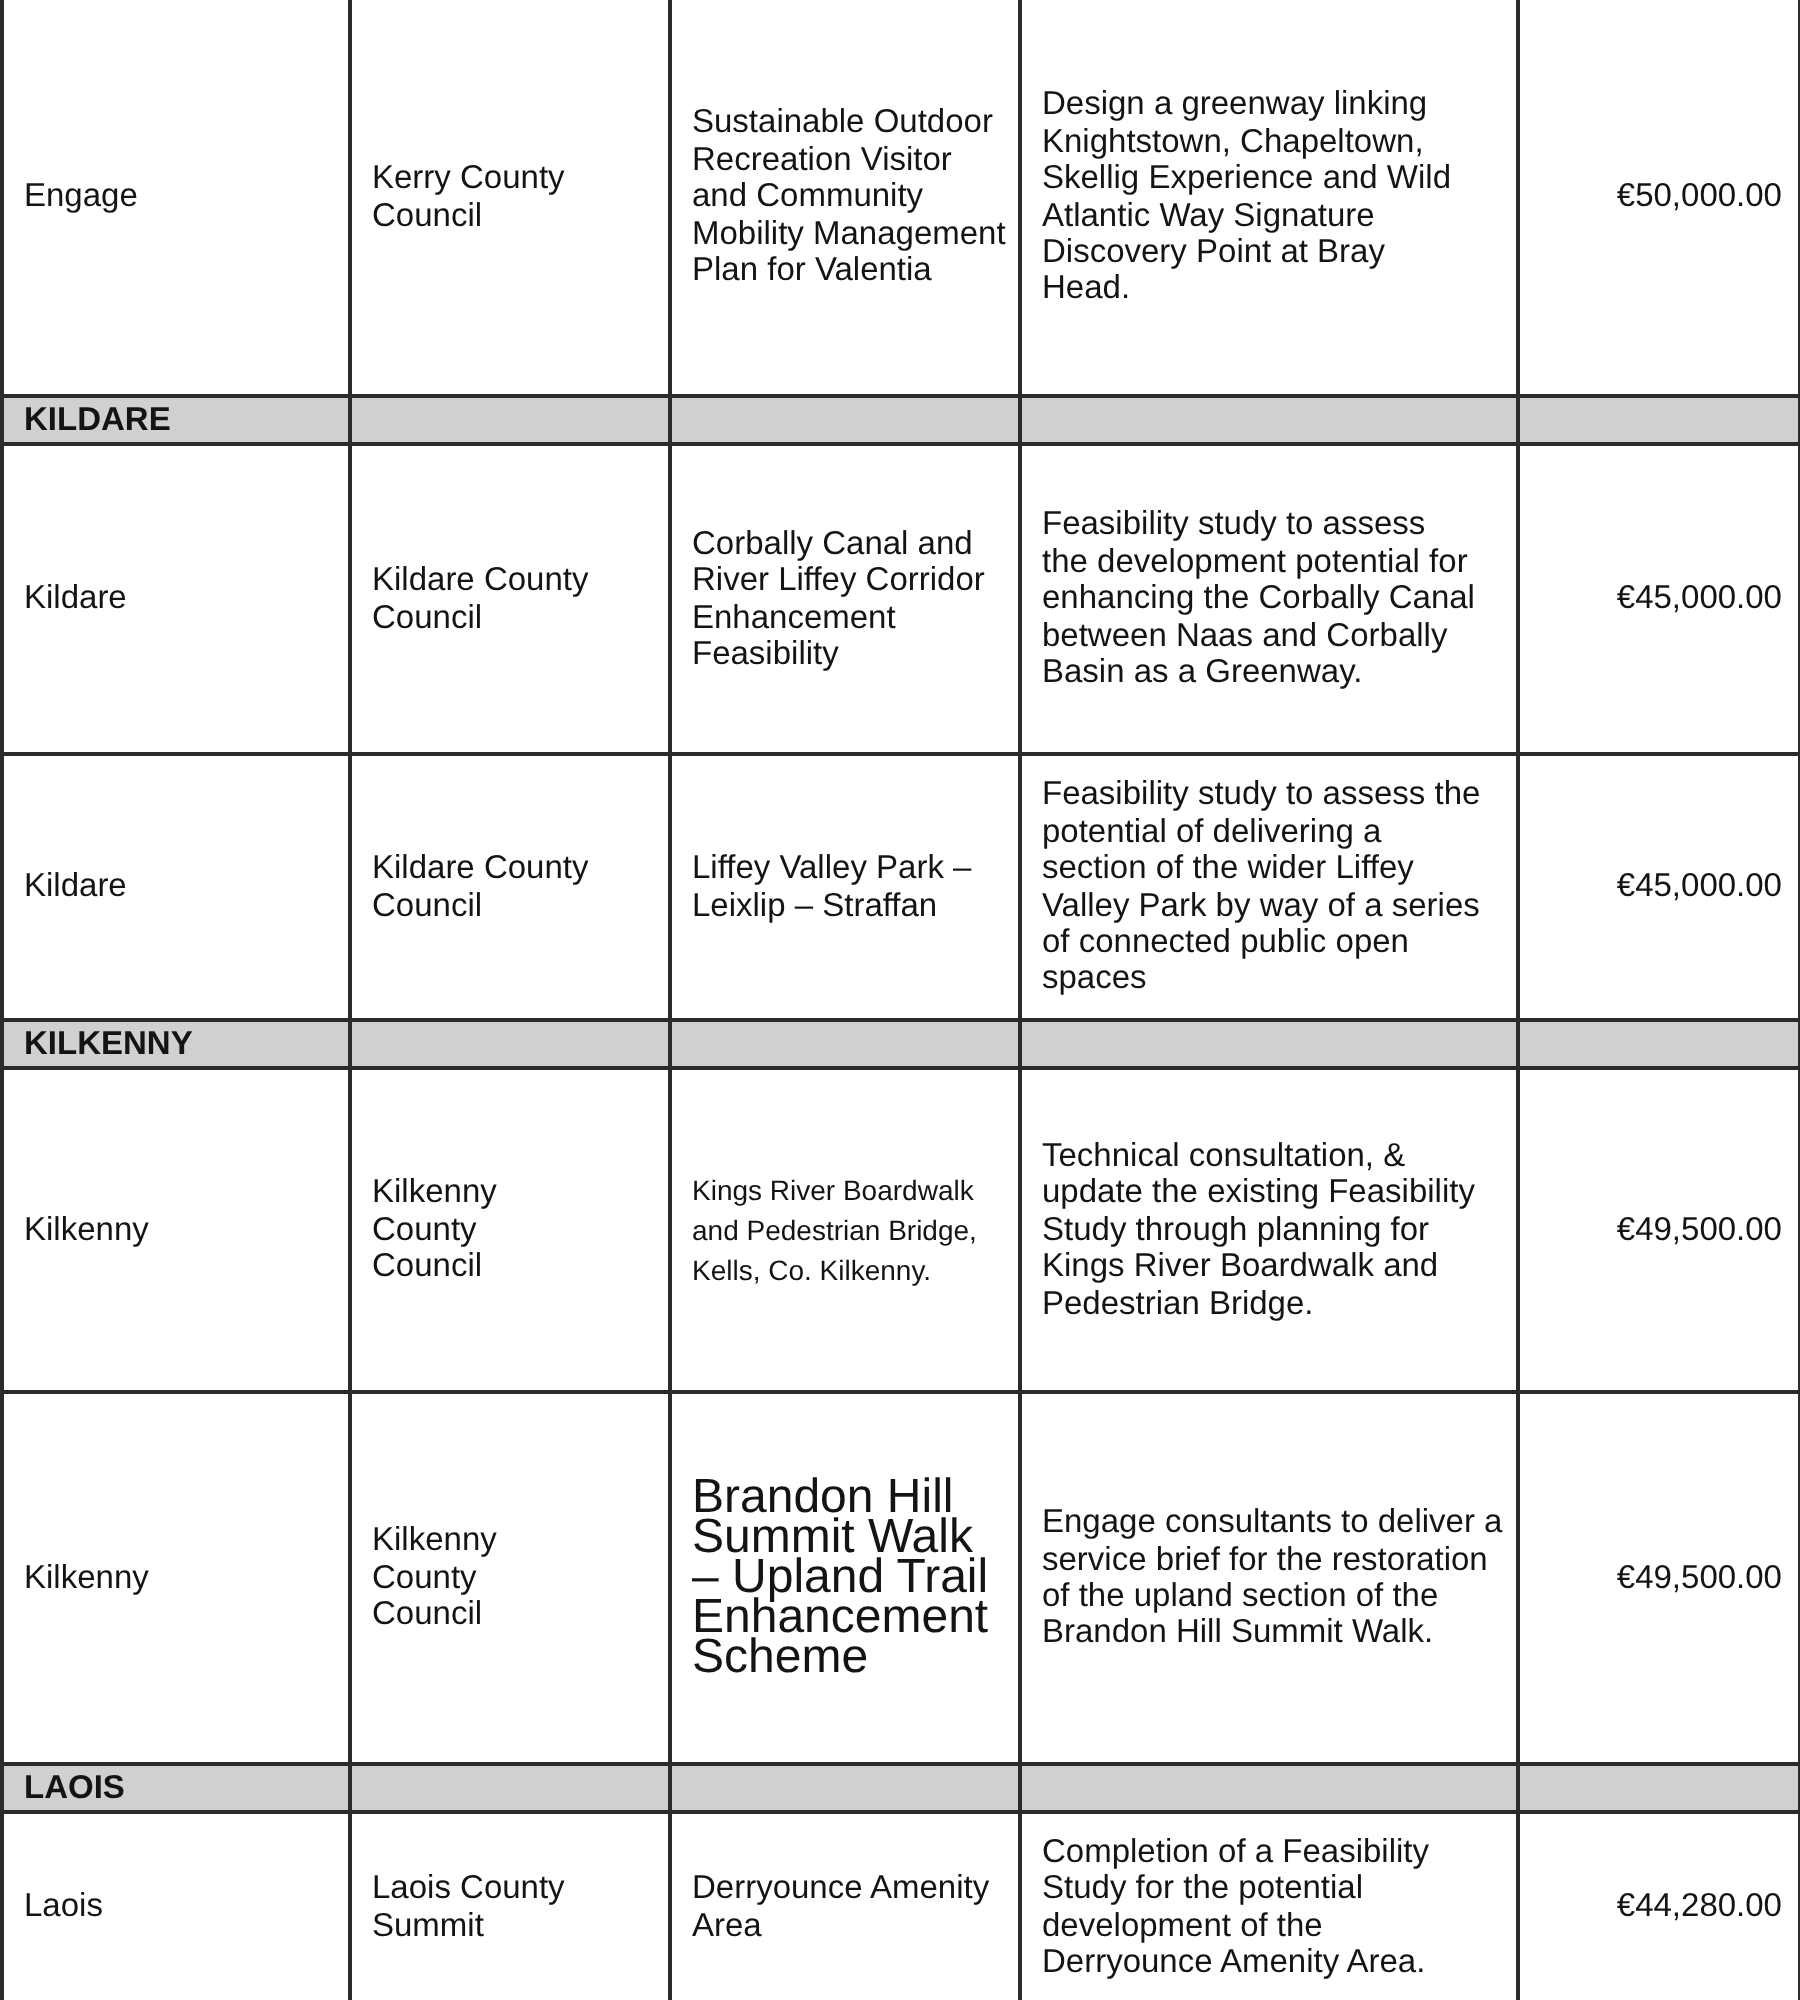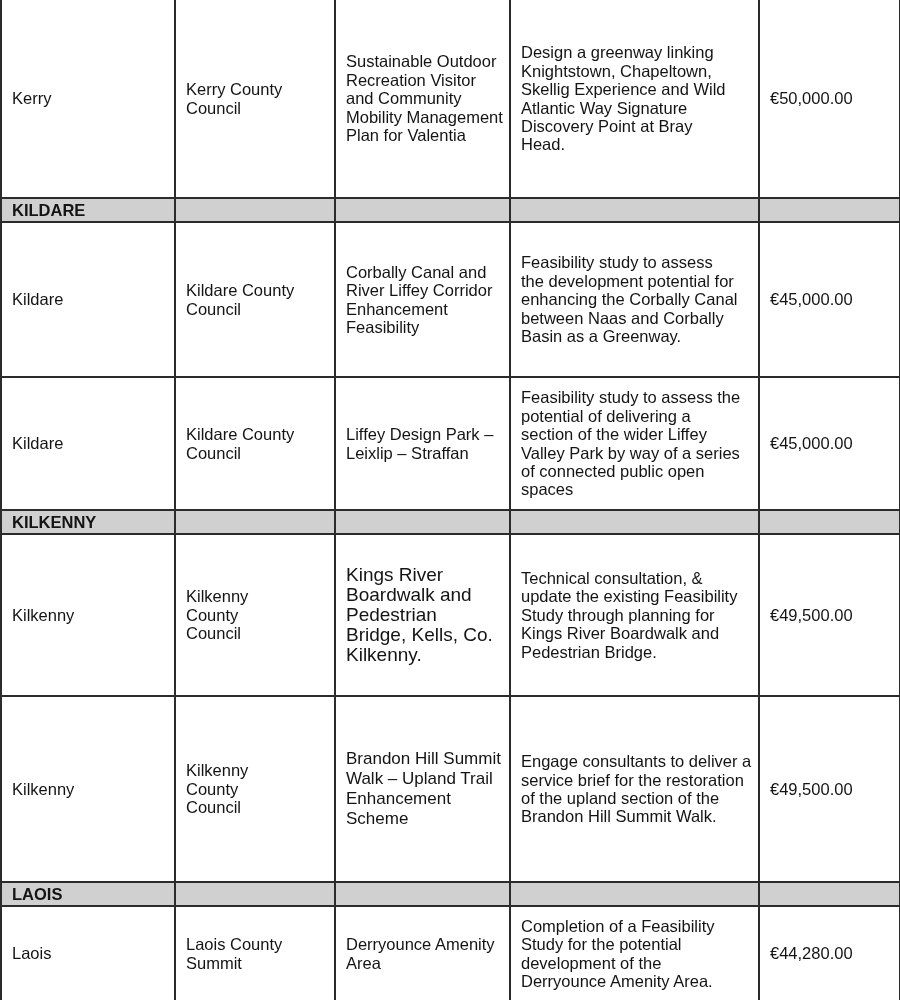--- a/index.html
+++ b/index.html
@@ -13,39 +13,39 @@
       font-size: 16.5px;
       line-height: 18.4px;
       color: #141414;
     }
     table.grid td {
       border: 2px solid #2b2b2b;
       padding: 0 8px 0 10px;
       vertical-align: middle;
       overflow: hidden;
     }
-    td.amount { text-align: left; padding: 0 4px; }
+    td.amount { text-align: right; padding: 0 4px; }
     tr.section td { background: #d0d0d0; height: 20px; font-weight: bold; padding-top: 0; padding-bottom: 0; }
     tr.section td.label { font-weight: bold; }
   </style>
 </head>
 <body>
 
 <table class="grid">
   <colgroup>
     <col style="width:174px">
     <col style="width:160px">
     <col style="width:175px">
     <col style="width:249px">
     <col style="width:141px">
   </colgroup>
   <tbody>
 
     <tr style="height:199px">
-      <td>Kerry</td>
+      <td>Engage</td>
       <td style="padding-right:28px">Kerry County Council</td>
       <td style="padding-right:6px">Sustainable Outdoor Recreation Visitor and Community Mobility Management Plan for Valentia</td>
       <td style="padding-right:28px">Design a greenway linking Knightstown, Chapeltown, Skellig Experience and Wild Atlantic Way Signature Discovery Point at Bray Head.</td>
       <td class="amount">€50,000.00</td>
     </tr>
 
     <tr class="section" style="height:24px">
       <td class="label">KILDARE</td>
       <td></td>
       <td></td>
@@ -57,45 +57,45 @@
       <td>Kildare</td>
       <td>Kildare County Council</td>
       <td style="padding-right:4px">Corbally Canal and River Liffey Corridor Enhancement Feasibility</td>
       <td style="padding-right:20px">Feasibility study to assess the development potential for enhancing the Corbally Canal between Naas and Corbally Basin as a Greenway.</td>
       <td class="amount">€45,000.00</td>
     </tr>
 
     <tr style="height:133px">
       <td>Kildare</td>
       <td>Kildare County Council</td>
-      <td style="padding-right:4px">Liffey Design Park – Leixlip – Straffan</td>
+      <td style="padding-right:4px">Liffey Valley Park – Leixlip – Straffan</td>
       <td style="padding-right:16px">Feasibility study to assess the potential of delivering a section of the wider Liffey Valley Park by way of a series of connected public open spaces</td>
       <td class="amount">€45,000.00</td>
     </tr>
 
     <tr class="section" style="height:24px">
       <td class="label">KILKENNY</td>
       <td></td>
       <td></td>
       <td></td>
       <td></td>
     </tr>
 
     <tr style="height:162px">
       <td>Kilkenny</td>
       <td style="padding-right:50px">Kilkenny County Council</td>
-      <td style="font-size:19px;line-height:20px;padding-right:8px">Kings River Boardwalk and Pedestrian Bridge, Kells, Co. Kilkenny.</td>
+      <td style="font-size:14px;line-height:20px;padding-right:8px">Kings River Boardwalk and Pedestrian Bridge, Kells, Co. Kilkenny.</td>
       <td style="padding-right:10px">Technical consultation, &amp; update the existing Feasibility Study through planning for Kings River Boardwalk and Pedestrian Bridge.</td>
       <td class="amount">€49,500.00</td>
     </tr>
 
     <tr style="height:186px">
       <td>Kilkenny</td>
       <td style="padding-right:50px">Kilkenny County Council</td>
-      <td style="font-size:17px;line-height:20px;padding-right:4px">Brandon Hill Summit Walk – Upland Trail Enhancement Scheme</td>
+      <td style="font-size:24px;line-height:20px;padding-right:4px">Brandon Hill Summit Walk – Upland Trail Enhancement Scheme</td>
       <td style="padding-right:0">Engage consultants to deliver a service brief for the restoration of the upland section of the Brandon Hill Summit Walk.</td>
       <td class="amount">€49,500.00</td>
     </tr>
 
     <tr class="section" style="height:24px">
       <td class="label">LAOIS</td>
       <td></td>
       <td></td>
       <td></td>
       <td></td>

